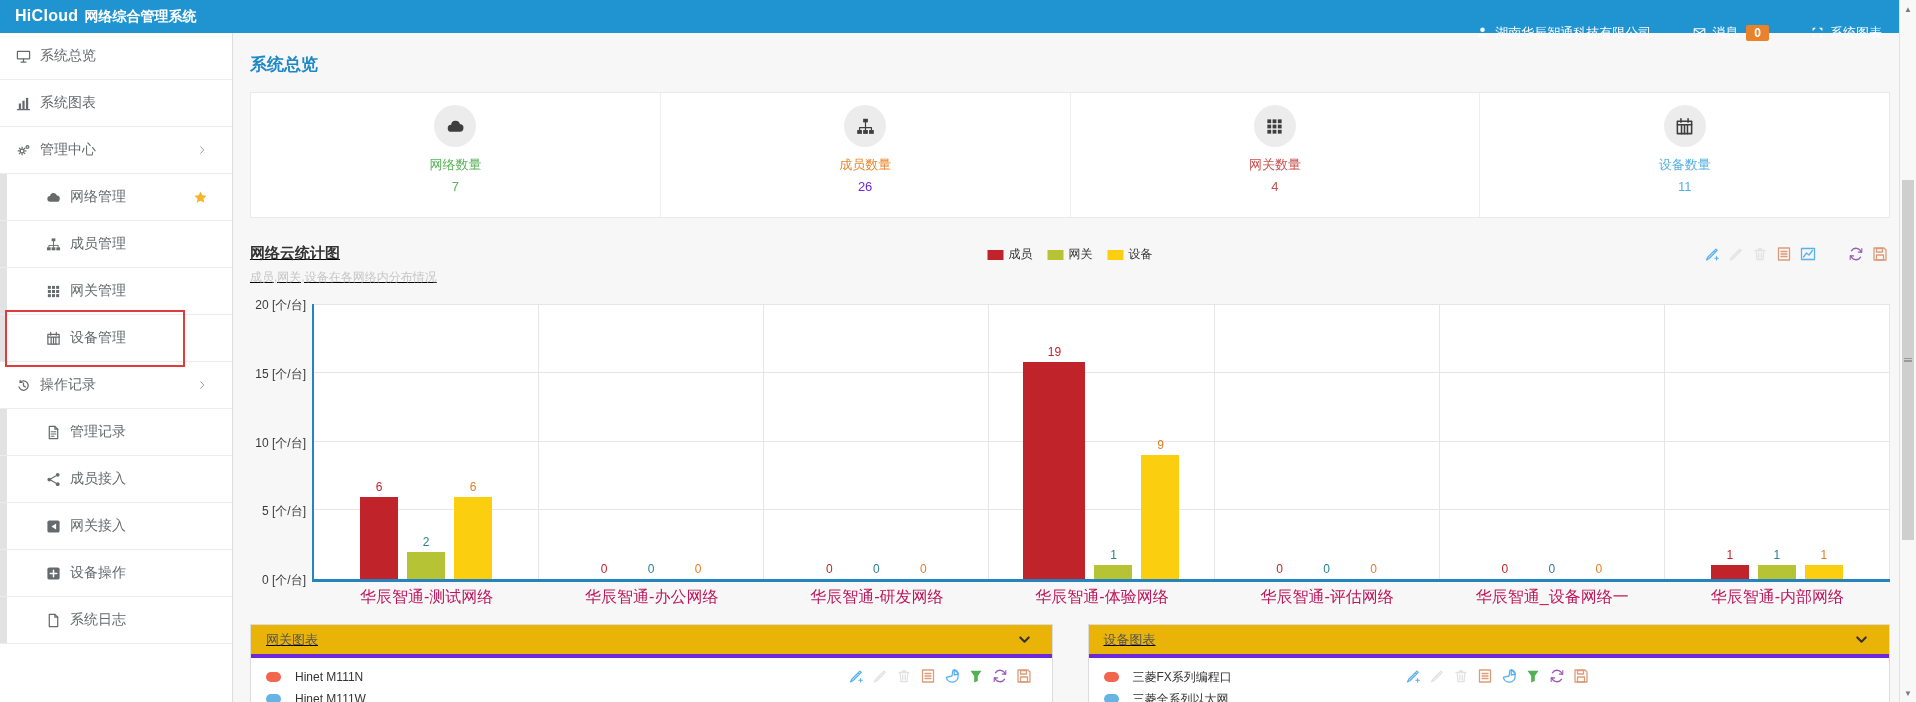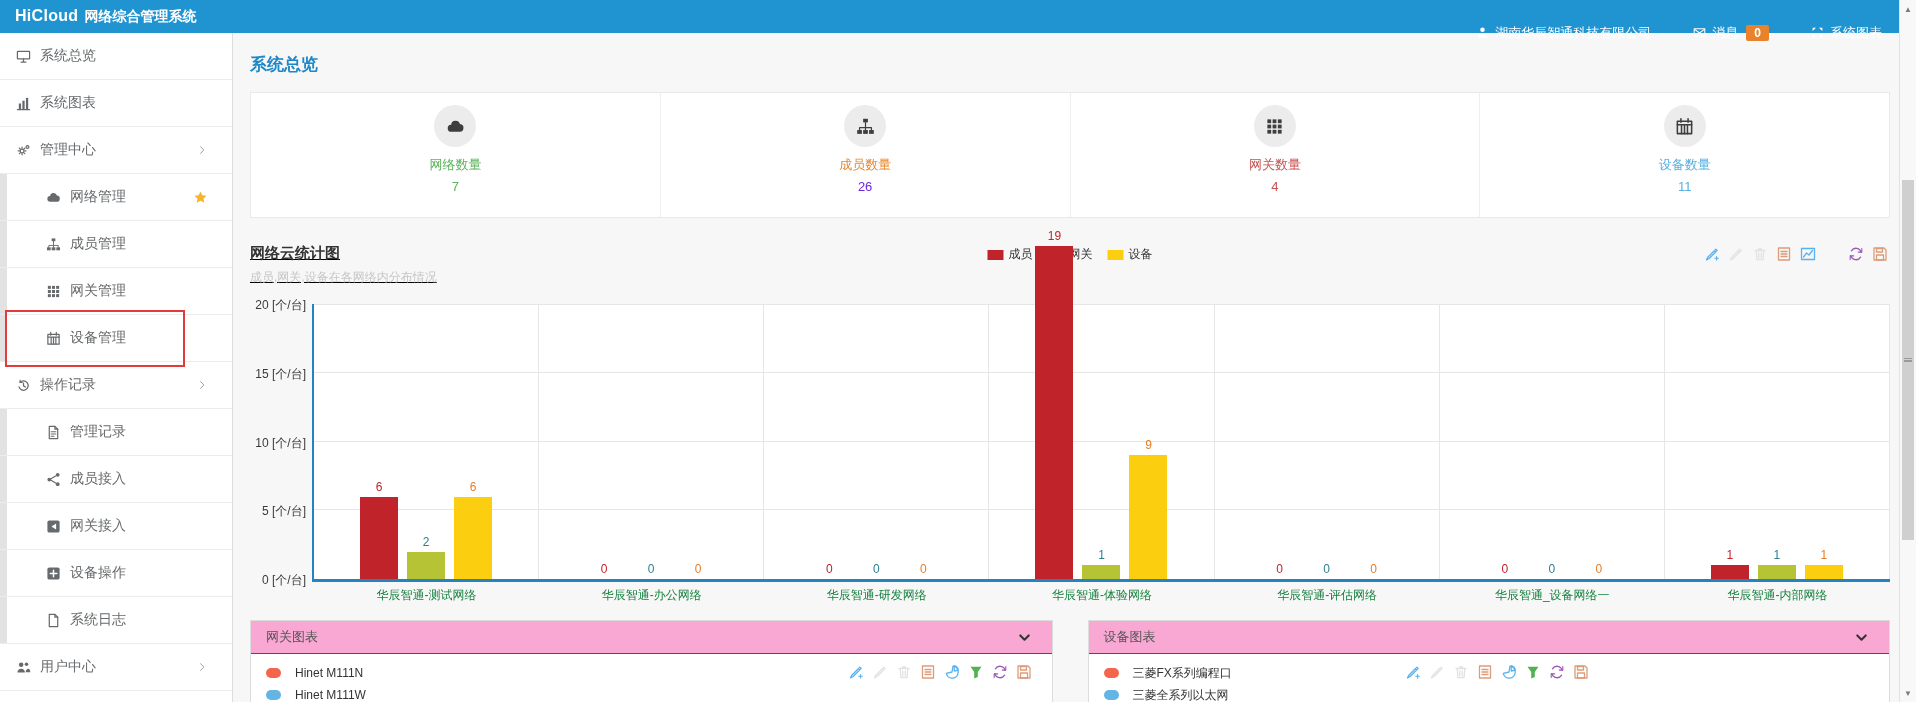--- a/index.html
+++ b/index.html
@@ -58,27 +58,27 @@
   .y-tick{position:absolute;right:6px;font-size:12px;color:#3a3a3a;white-space:nowrap;}
   .chart-plot{flex:1;position:relative;height:275px;background:#fff;
     border-left:2px solid #2583c0;border-bottom:3px solid #2583c0;box-sizing:content-box;}
   .gridline{position:absolute;left:0;right:0;height:1px;background:#e6e6e6;}
   .plot-cols{position:absolute;left:0;top:0;right:0;bottom:0;display:flex;}
   .plot-col{flex:1;position:relative;border-right:1px solid #e6e6e6;}
   .bar-group{position:absolute;bottom:0;left:50%;transform:translateX(-50%);display:flex;align-items:flex-end;gap:9px;}
   .bar{width:38px;position:relative;}
   .bar-label{position:absolute;top:-17px;left:50%;transform:translateX(-50%);font-size:12px;line-height:14px;}
   .x-labels{display:flex;margin-left:64px;margin-top:5px;}
-  .x-label{flex:1;text-align:center;font-size:12px;color:#15803d;}
+  .x-label{flex:1;text-align:center;font-size:16px;color:#be185d;}
 
   
   .panels-row{display:flex;gap:35px;margin-top:16px;}
   .panel{flex:1;background:#fff;border:1px solid #dcdcdc;box-sizing:border-box;}
-  .panel-header{height:33px;background:#f9a8d4;border-bottom:1px solid #6d28d9;display:flex;align-items:center;
-    padding:0 20px 0 15px;box-sizing:border-box;cursor:pointer;}
+  .panel-header{height:33px;background:#eab308;border-bottom:4px solid #6d28d9;display:flex;align-items:center;
+    padding:0 20px 0 15px;box-sizing:border-box;cursor:pointer;text-decoration:underline;}
   .panel-title{font-size:13px;color:#555;}
   .panel-chev{margin-left:auto;font-size:15px;color:#333;}
   .panel-body{position:relative;height:70px;padding:8px 15px;box-sizing:border-box;overflow:hidden;}
   .p-row{display:flex;align-items:center;gap:14px;height:22px;font-size:12px;color:#333;cursor:pointer;}
   .p-swatch{width:15px;height:10px;border-radius:5px;display:inline-block;}
   .panel-toolbox{position:absolute;top:10px;right:20px;display:flex;gap:8px;align-items:center;}
   .panel-toolbox.shifted{right:300px;}
 
   
   .scrollbar{position:absolute;top:0;right:0;width:17px;height:702px;background:#f8f8f8;border-left:1px solid #e2e2e2;z-index:9;box-sizing:border-box;}
@@ -284,38 +284,20 @@
         </div>
         <div class="side-item level-2">
           <span class="icon s-icon">
             <svg viewBox="0 0 16 16" fill="none" stroke="currentColor" stroke-width="1.3" stroke-linecap="round" stroke-linejoin="round">
               <path d="M3.5 1.5h6l3 3v10h-9z"></path>
               <path d="M9.5 1.5v3h3"></path>
             </svg>
           </span>
           <span>系统日志</span>
         </div>
-        <div class="side-item level-1">
-          <span class="icon s-icon">
-            <svg viewBox="0 0 16 16" fill="none" stroke="currentColor" stroke-width="1.3" stroke-linecap="round" stroke-linejoin="round">
-              <g fill="currentColor" stroke="none">
-                <circle cx="5.5" cy="5" r="2.4"></circle>
-                <circle cx="11.2" cy="4.6" r="1.9"></circle>
-                <path d="M1.5 13.3c0-2.6 1.8-4.1 4-4.1s4 1.5 4 4.1z"></path>
-                <path d="M10.3 13c.2-2.1 1.2-3.5 2.9-3.7 1.1.2 2 1.6 2 3.7z"></path>
-              </g>
-            </svg>
-          </span>
-          <span>用户中心</span>
-          <span class="icon side-chev">
-            <svg viewBox="0 0 16 16" fill="none" stroke="currentColor" stroke-width="1.3" stroke-linecap="round" stroke-linejoin="round">
-              <path d="M6 3.5L10.5 8 6 12.5"></path>
-            </svg>
-          </span>
-        </div>
       </div>
 
     <div class="main">
       <div class="page-title">系统总览</div>
 
       <div class="stats-card" id="stats">
           <div class="stat-col">
             <div class="stat-circle">
               <span class="icon">
                 <svg viewBox="0 0 16 16" fill="none" stroke="currentColor" stroke-width="1.3" stroke-linecap="round" stroke-linejoin="round">
@@ -492,21 +474,21 @@
                     <div class="bar" style="height: 0px; background: rgb(181, 195, 52);">
                       <span class="bar-label" style="color: rgb(46, 127, 143);">0</span>
                     </div>
                     <div class="bar" style="height: 0px; background: rgb(252, 206, 16);">
                       <span class="bar-label" style="color: rgb(232, 124, 37);">0</span>
                     </div>
                   </div>
                 </div>
                 <div class="plot-col">
                   <div class="bar-group">
-                    <div class="bar" style="height: 333px; background: rgb(193, 35, 43);">
+                    <div class="bar" style="height: 217px; background: rgb(193, 35, 43); padding-left: 24px;">
                       <span class="bar-label" style="color: rgb(193, 35, 43);">19</span>
                     </div>
                     <div class="bar" style="height: 13.75px; background: rgb(181, 195, 52);">
                       <span class="bar-label" style="color: rgb(46, 127, 143);">1</span>
                     </div>
                     <div class="bar" style="height: 123.75px; background: rgb(252, 206, 16);">
                       <span class="bar-label" style="color: rgb(232, 124, 37);">9</span>
                     </div>
                   </div>
                 </div>

